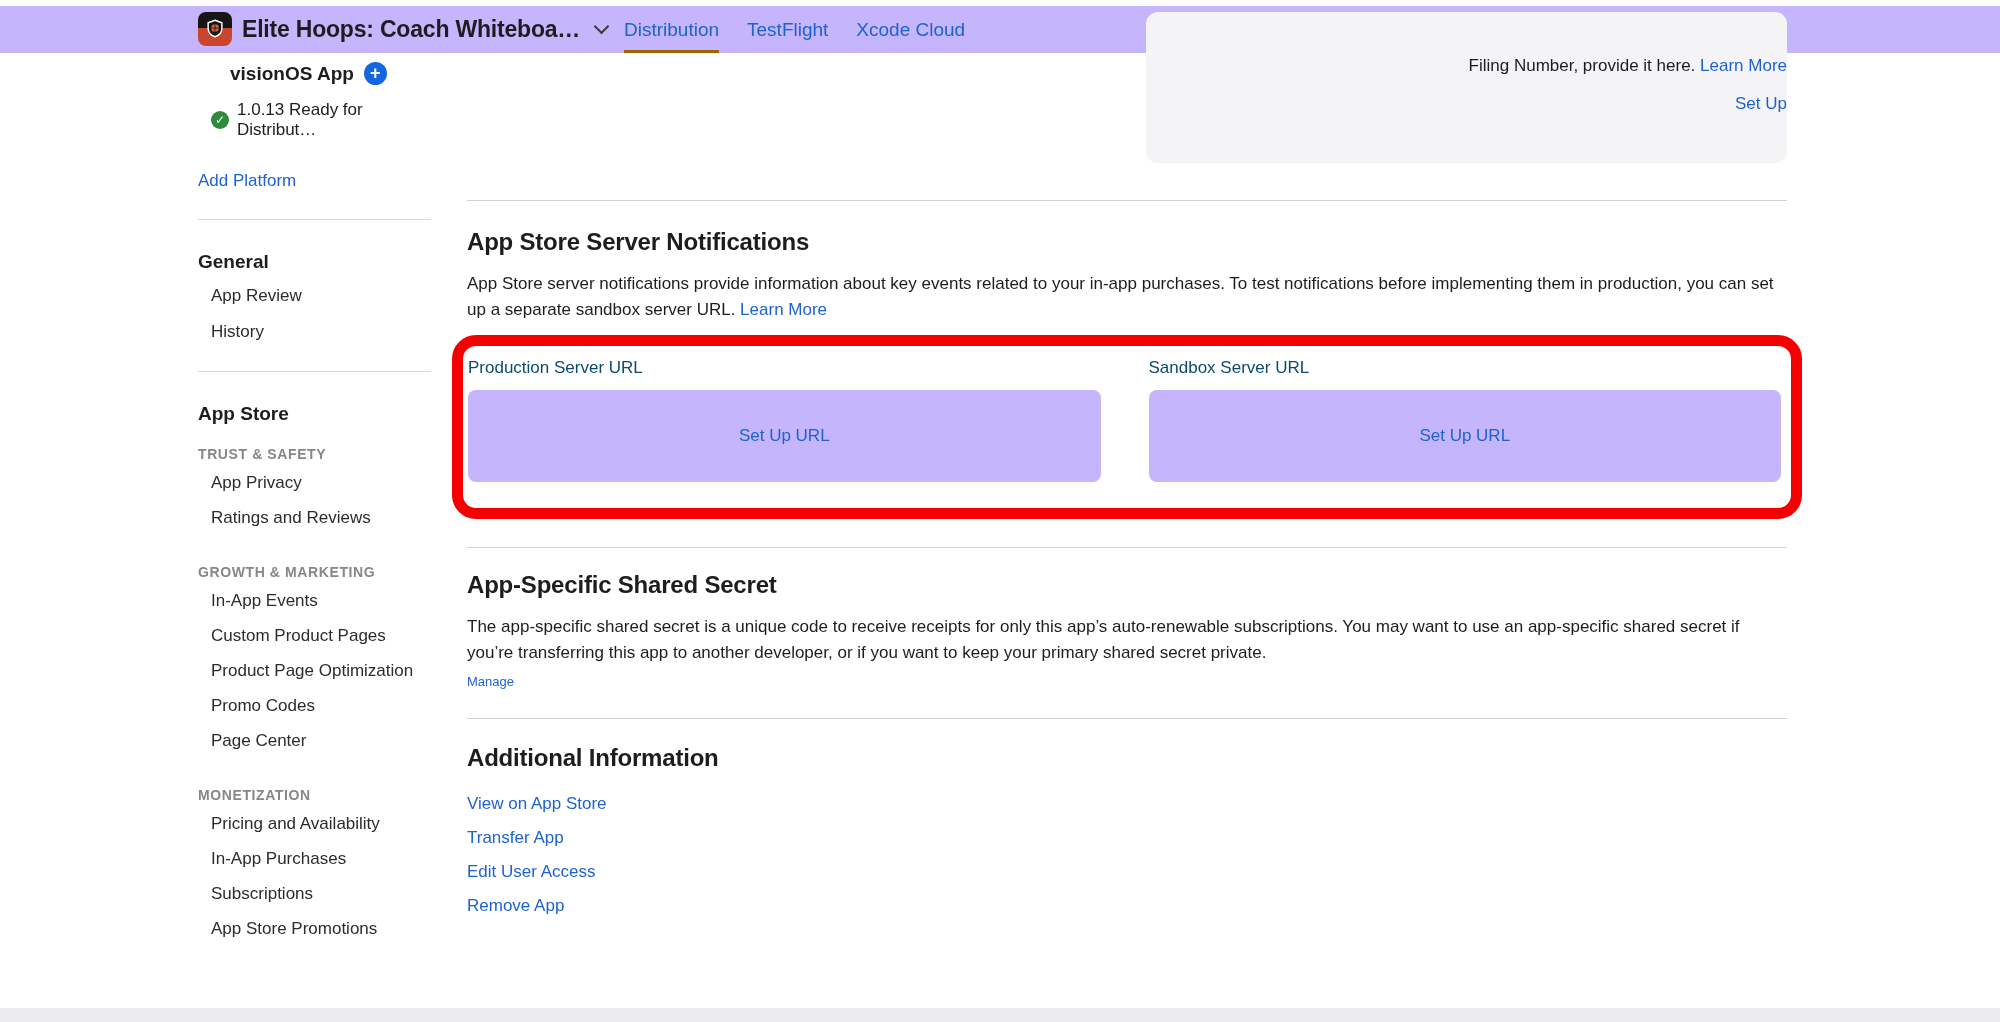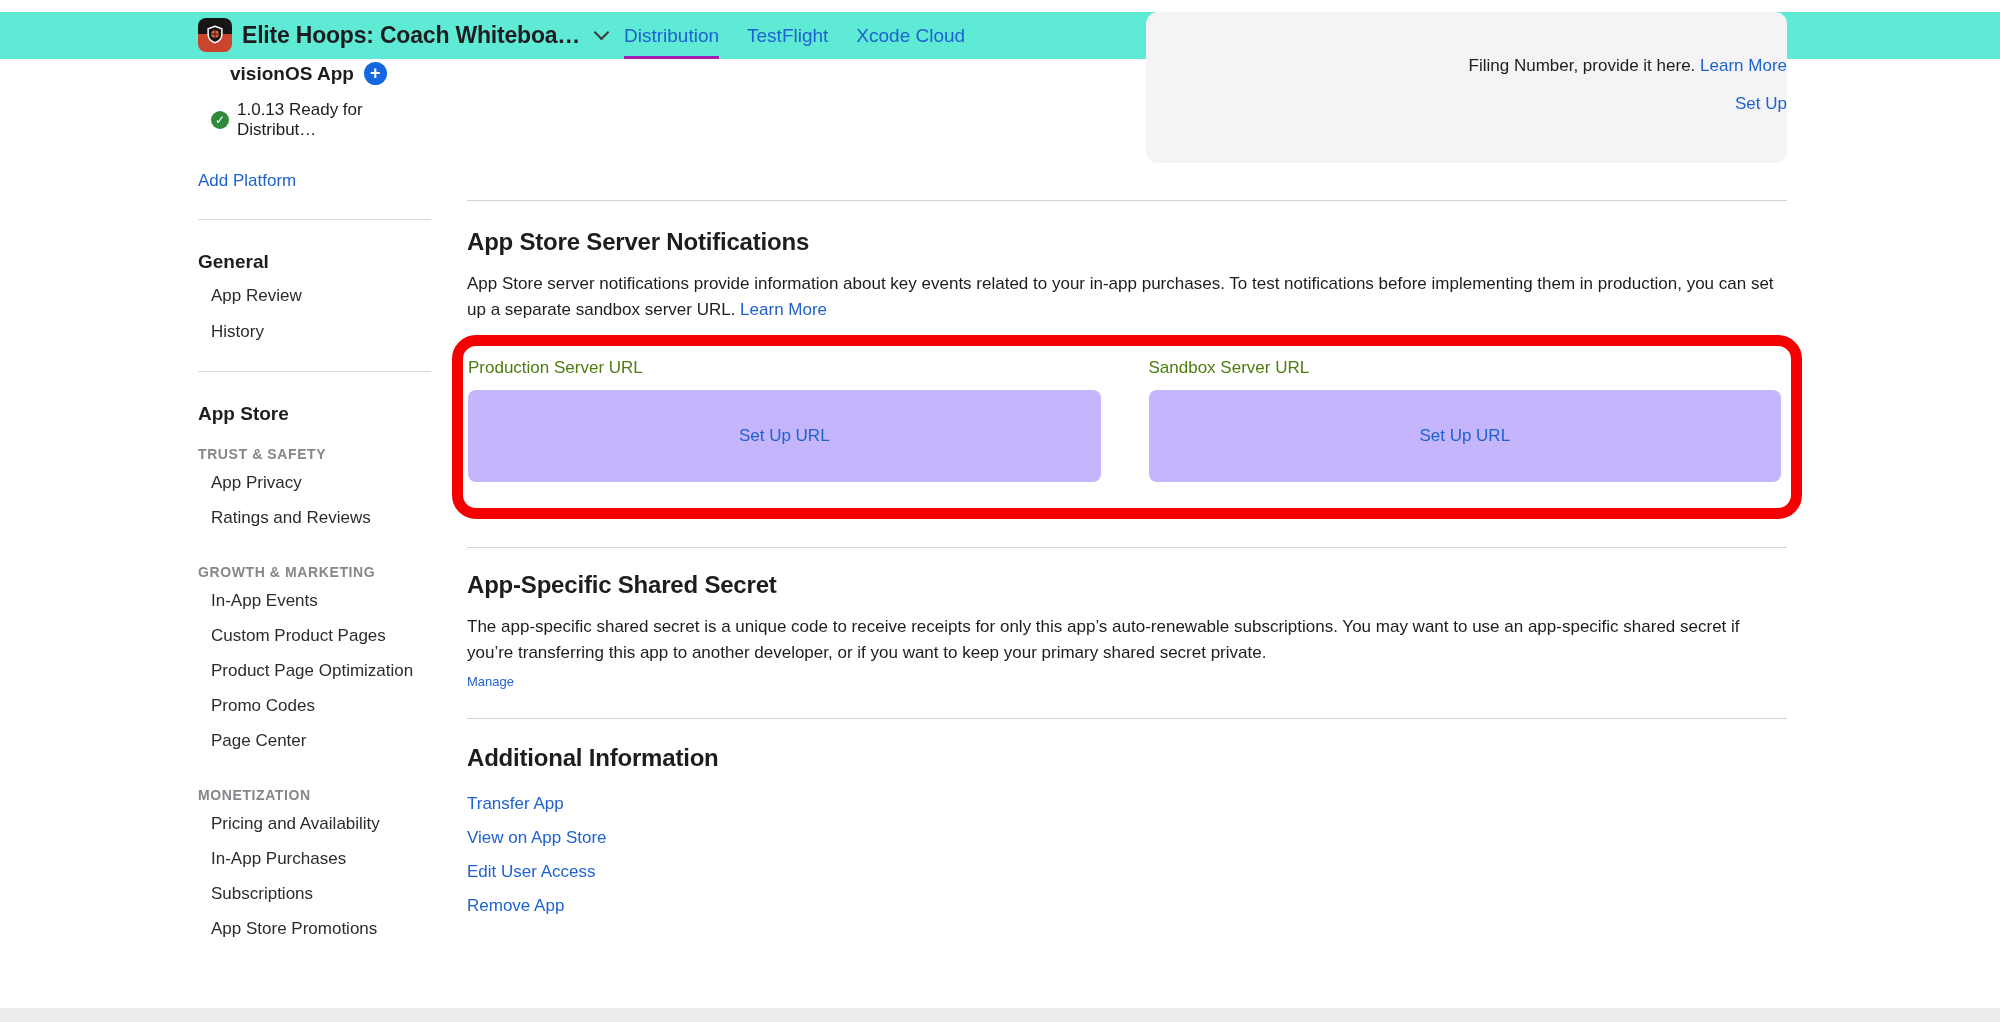--- a/index.html
+++ b/index.html
@@ -1,33 +1,33 @@
 <!DOCTYPE html>
 <html><head>
 <meta charset="utf-8">
 <style>
   * { margin:0; padding:0; box-sizing:border-box; }
   html,body { background:#fff; }
   body { font-family:"Liberation Sans", sans-serif; color:#1d1d1f; }
   .stage { position:relative; width:2000px; height:1022px; overflow:hidden; background:#fff; }
 
   
-  .header { position:absolute; left:0; top:12px; width:2000px; height:47px;
-            background:#5eead4; display:flex; align-items:center; z-index:1; }
+  .header { position:absolute; left:0; top:6px; width:2000px; height:47px;
+            background:#c4b5fd; display:flex; align-items:center; z-index:1; }
   .app-icon { position:absolute; left:198px; top:6px; width:34px; height:34px; border-radius:8px;
               background:linear-gradient(180deg,#161616 0 46%,#c9452e 46% 100%);
               display:flex; align-items:center; justify-content:center; }
   .app-icon svg { width:22px; height:22px; }
   .app-title-wrap { position:absolute; left:242px; top:0; height:47px; display:flex; align-items:center; cursor:pointer; }
   .app-title { font-size:23px; font-weight:bold; letter-spacing:-0.2px; }
   .chev { width:11px; height:11px; border-right:2.5px solid #3a3a3c; border-bottom:2.5px solid #3a3a3c;
           transform:rotate(45deg); margin-left:16px; margin-top:-6px; }
   .tabs { position:absolute; left:624px; top:0; height:47px; display:flex; gap:28px; }
   .tab { height:47px; display:flex; align-items:center; font-size:19px; color:#1e62d0; cursor:pointer; }
-  .tab.active { border-bottom:3px solid #a21caf; padding-top:3px; }
+  .tab.active { border-bottom:3px solid #a16207; padding-top:3px; }
 
   
   .notice-card { position:absolute; left:1146px; top:12px; width:641px; height:151px;
                  background:#f4f4f6; border-radius:12px; z-index:2; text-align:right;
                  padding-top:44px; font-size:17px; }
   .notice-card .setup { margin-top:18px; }
 
   a.link { color:#1e62d0; text-decoration:none; cursor:pointer; }
 
   
@@ -55,21 +55,21 @@
   
   .main { position:absolute; left:467px; top:200px; width:1320px; }
   .m-hr { border:none; border-top:1px solid #d2d2d7; }
   .m-h2 { font-size:24px; line-height:30px; font-weight:bold; letter-spacing:-0.2px; }
   .m-h2.sn { margin-top:26px; }
   .m-p { margin-top:14px; font-size:17px; line-height:26px; color:#1d1d1f; }
 
   .red-box { margin:12px -15px 0 -15px; border:11px solid #f50000; border-radius:24px;
              background:#fff; padding:4px 10px 26px 5px; display:flex; gap:48px; }
   .url-col { flex:1; }
-  .url-label { margin-top:8px; font-size:17px; color:#4d7c0f; }
+  .url-label { margin-top:8px; font-size:17px; color:#0c4a6e; }
   .url-card { margin-top:12px; height:92px; background:#c4b5fd; border-radius:8px;
               display:flex; align-items:center; justify-content:center; font-size:17px; }
 
   .m-hr.after-red { margin-top:28px; }
   .m-h2.ss { margin-top:22px; }
   .manage { display:inline-block; margin-top:8px; font-size:13px; }
   .m-hr.after-ss { margin-top:28px; }
   .m-h2.ai { margin-top:24px; }
   .ai-links { list-style:none; margin-top:14px; }
   .ai-links li { height:34px; display:flex; align-items:center; font-size:17px; }
@@ -186,24 +186,24 @@
 
     <h2 class="m-h2 ss">App-Specific Shared Secret</h2>
     <p class="m-p">The app-specific shared secret is a unique code to receive receipts for only this app’s auto-renewable subscriptions. You may want to use an app-specific shared secret if you’re transferring this app to another developer, or if you want to keep your primary shared secret private.</p>
     <a class="link manage">Manage</a>
 
     <hr class="m-hr after-ss">
 
     <h2 class="m-h2 ai">Additional Information</h2>
     <ul class="ai-links">
       <li>
+          <a class="link">View on App Store</a>
+        </li>
+      <li>
           <a class="link">Transfer App</a>
-        </li>
-      <li>
-          <a class="link">View on App Store</a>
         </li>
       <li>
           <a class="link">Edit User Access</a>
         </li>
       <li>
           <a class="link">Remove App</a>
         </li>
     </ul>
   </div>
 

